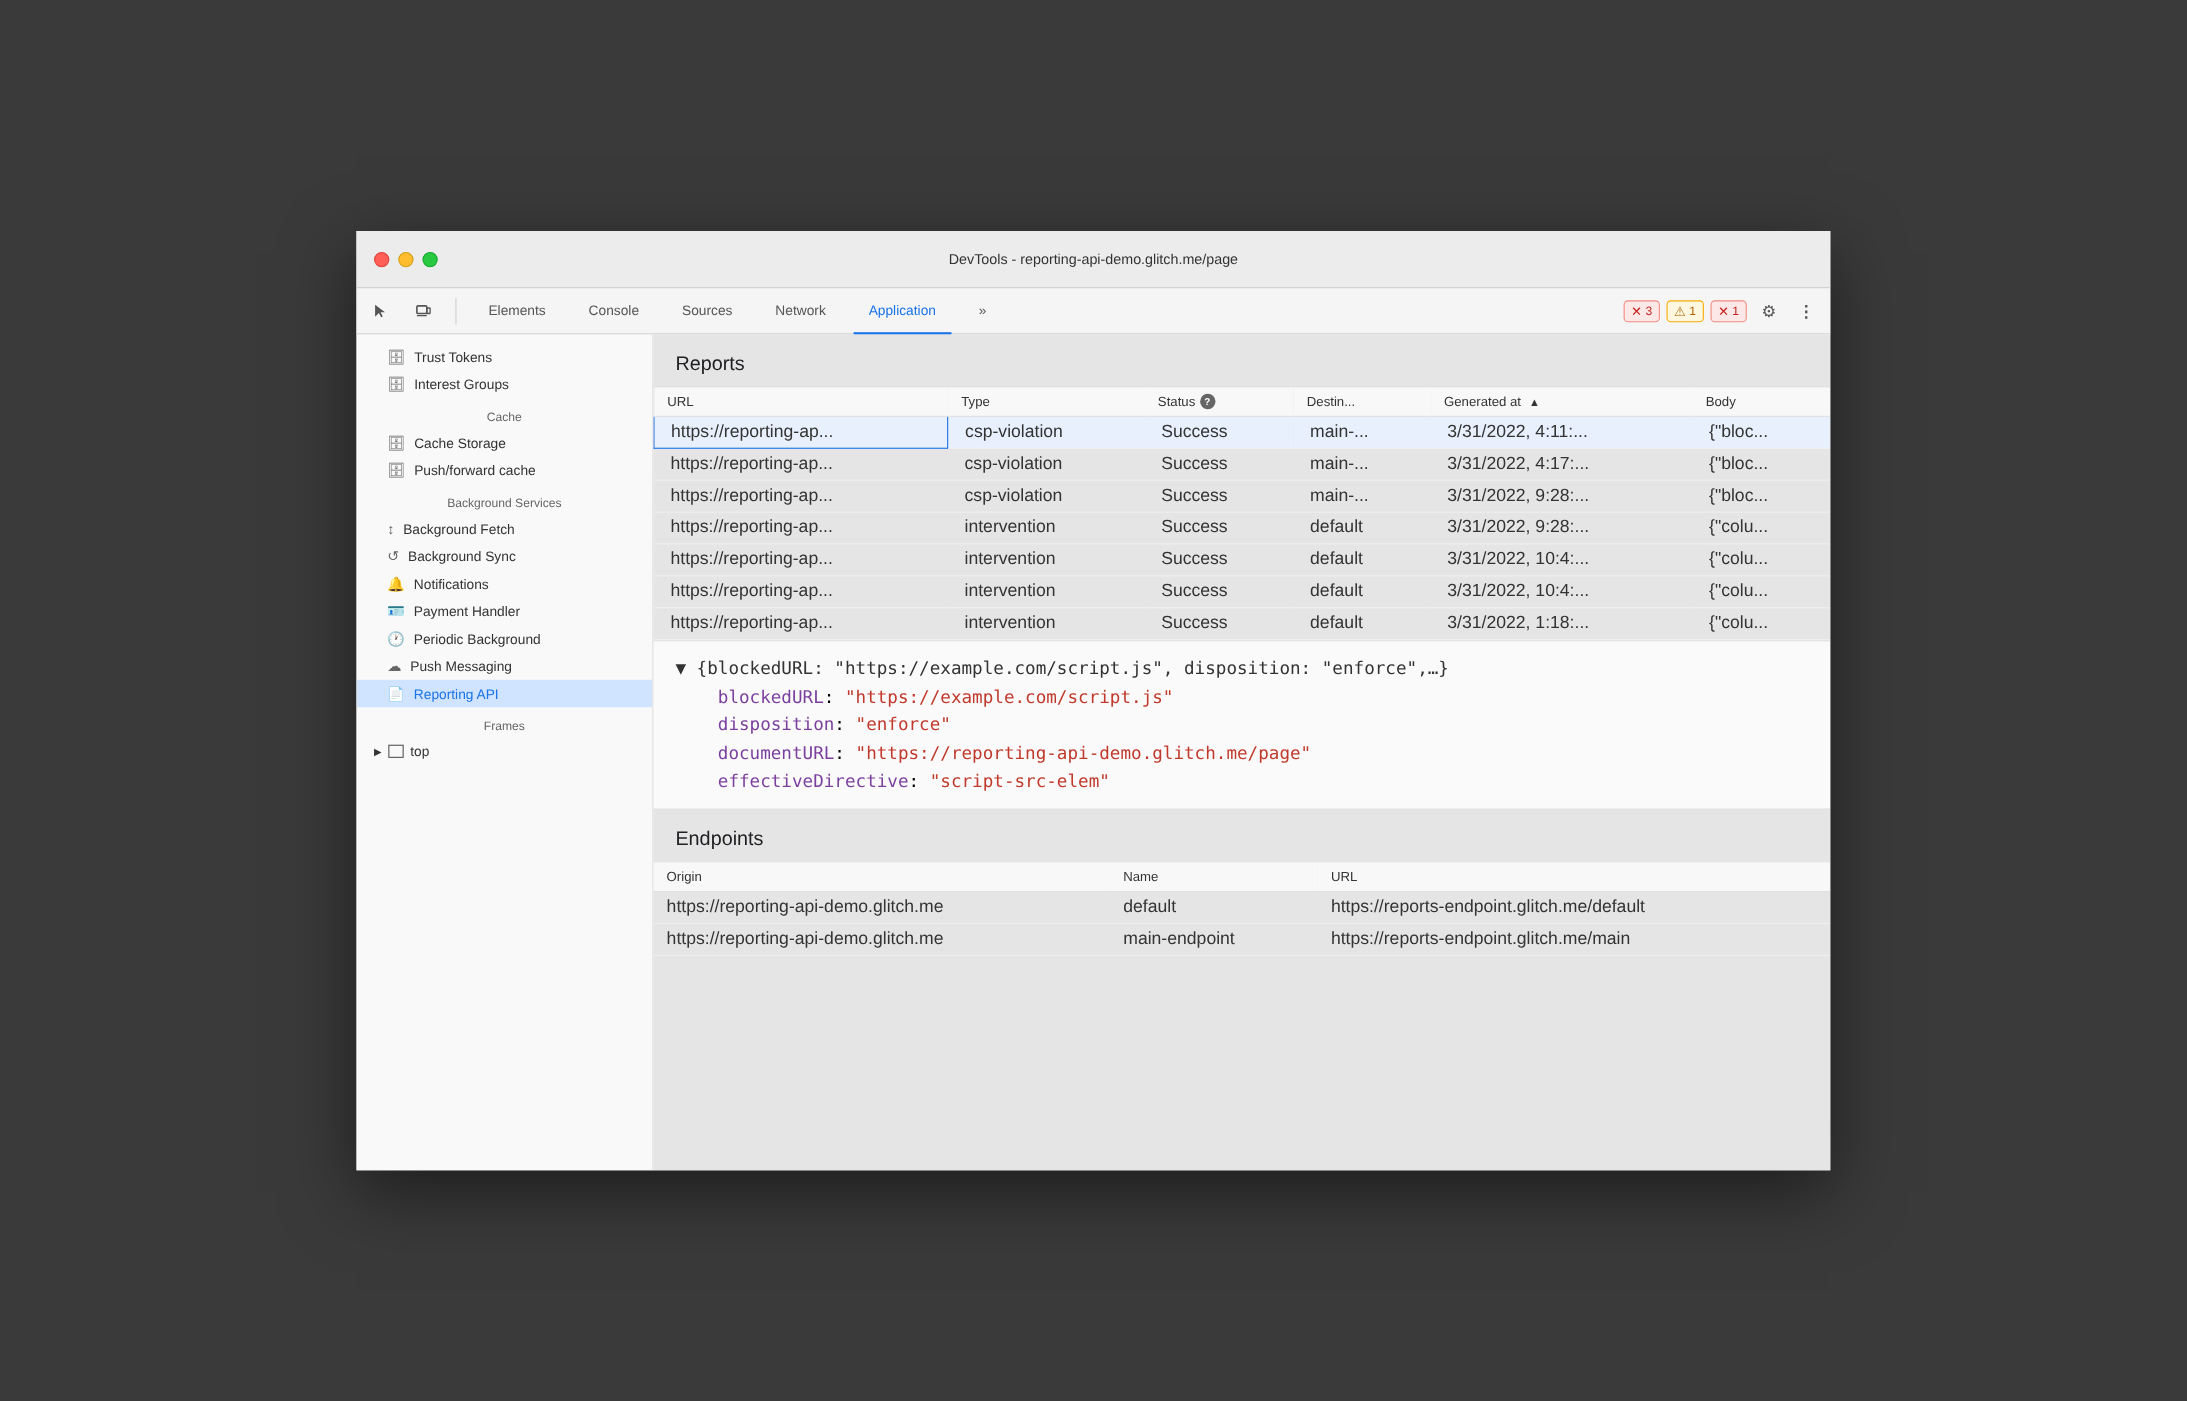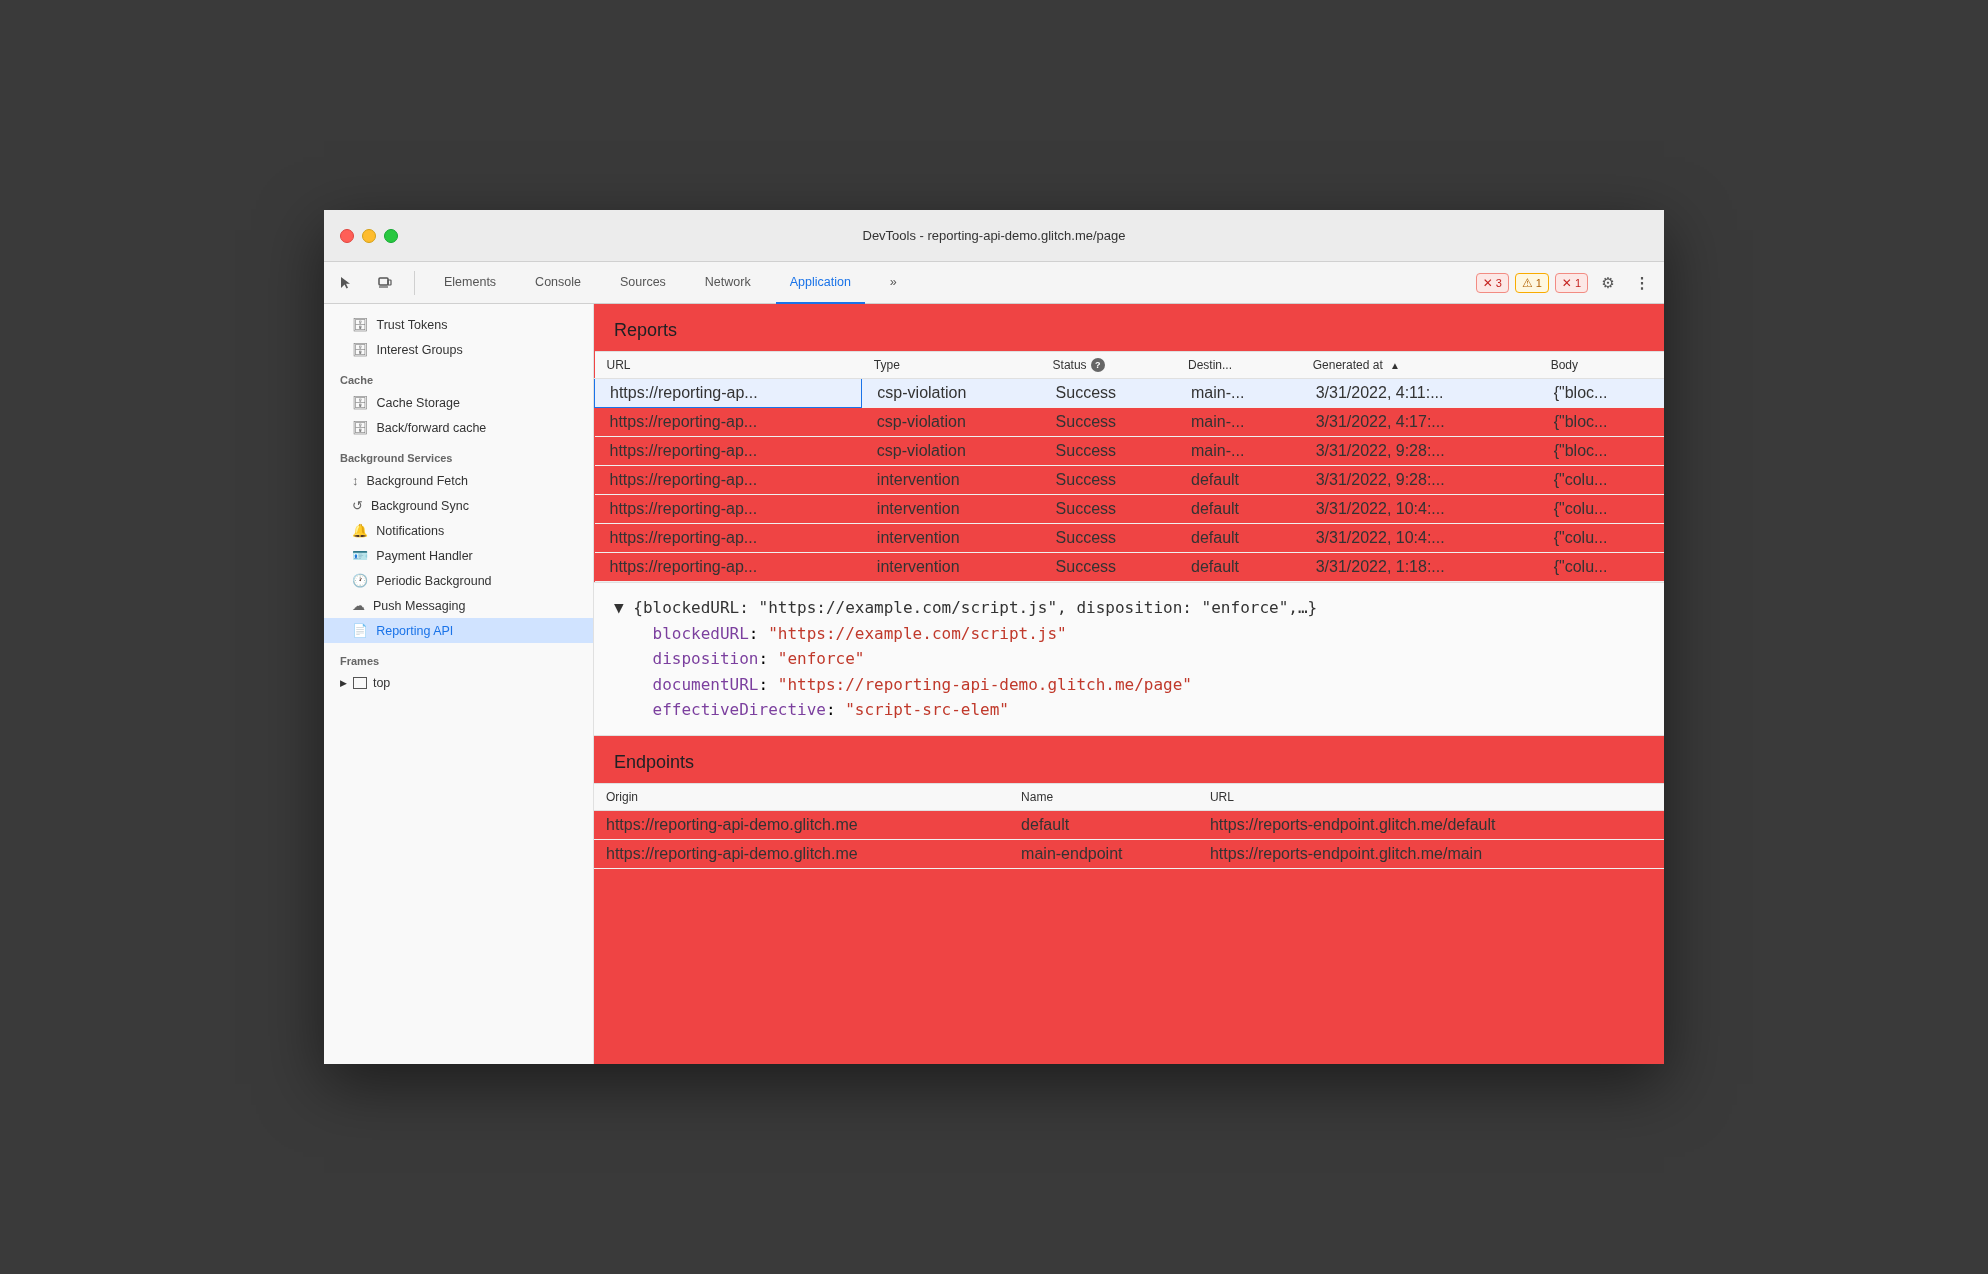--- a/index.html
+++ b/index.html
@@ -144,24 +144,25 @@
     .sidebar {
       width: 270px;
       min-width: 270px;
       background: #f9f9f9;
       border-right: 1px solid #e0e0e0;
       overflow-y: auto;
       padding: 8px 0;
     }
     .sidebar-section-label {
       font-size: 11px;
-      font-weight: 700;
+      font-weight: 400;
       color: #666;
       padding: 12px 16px 4px 16px;
       text-transform: none;
+      text-align: center;
     }
     .sidebar-item {
       display: flex;
       align-items: center;
       gap: 8px;
       padding: 5px 16px 5px 28px;
       font-size: 12.5px;
       color: #333;
       cursor: pointer;
       border-radius: 0;
@@ -171,21 +172,21 @@
       color: #1a73e8;
     }
     .sidebar-item .icon {
       font-size: 13px;
       color: #666;
     }
     .sidebar-item.active .icon { color: #1a73e8; }
     .main-content {
       flex: 1;
       overflow-y: auto;
-      background: #ef4444;
+      background: #e5e5e5;
     }
     .reports-section {
       border-bottom: 1px solid #e0e0e0;
     }
     .section-title {
       font-size: 18px;
       font-weight: 400;
       color: #202124;
       padding: 16px 20px 10px 20px;
     }
@@ -362,21 +363,21 @@
           <span>Interest Groups</span>
         </div>
 
         <div class="sidebar-section-label">Cache</div>
         <div class="sidebar-item">
           <span class="icon">🗄</span>
           <span>Cache Storage</span>
         </div>
         <div class="sidebar-item">
           <span class="icon">🗄</span>
-          <span>Back/forward cache</span>
+          <span>Push/forward cache</span>
         </div>
 
         <div class="sidebar-section-label">Background Services</div>
         <div class="sidebar-item">
           <span class="icon">↕</span>
           <span>Background Fetch</span>
         </div>
         <div class="sidebar-item">
           <span class="icon">↺</span>
           <span>Background Sync</span>

